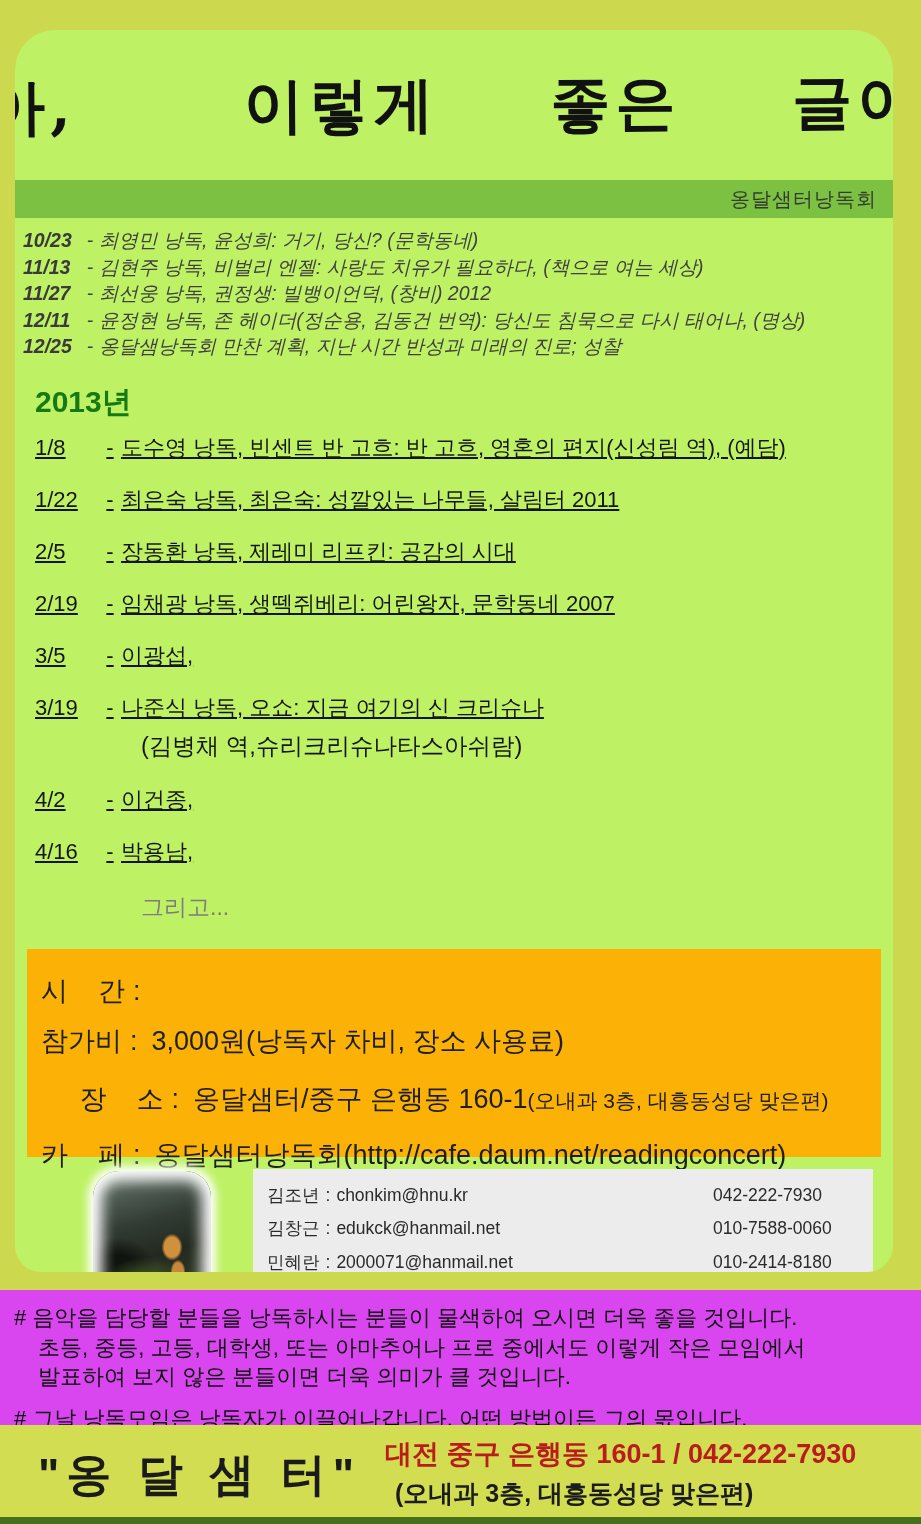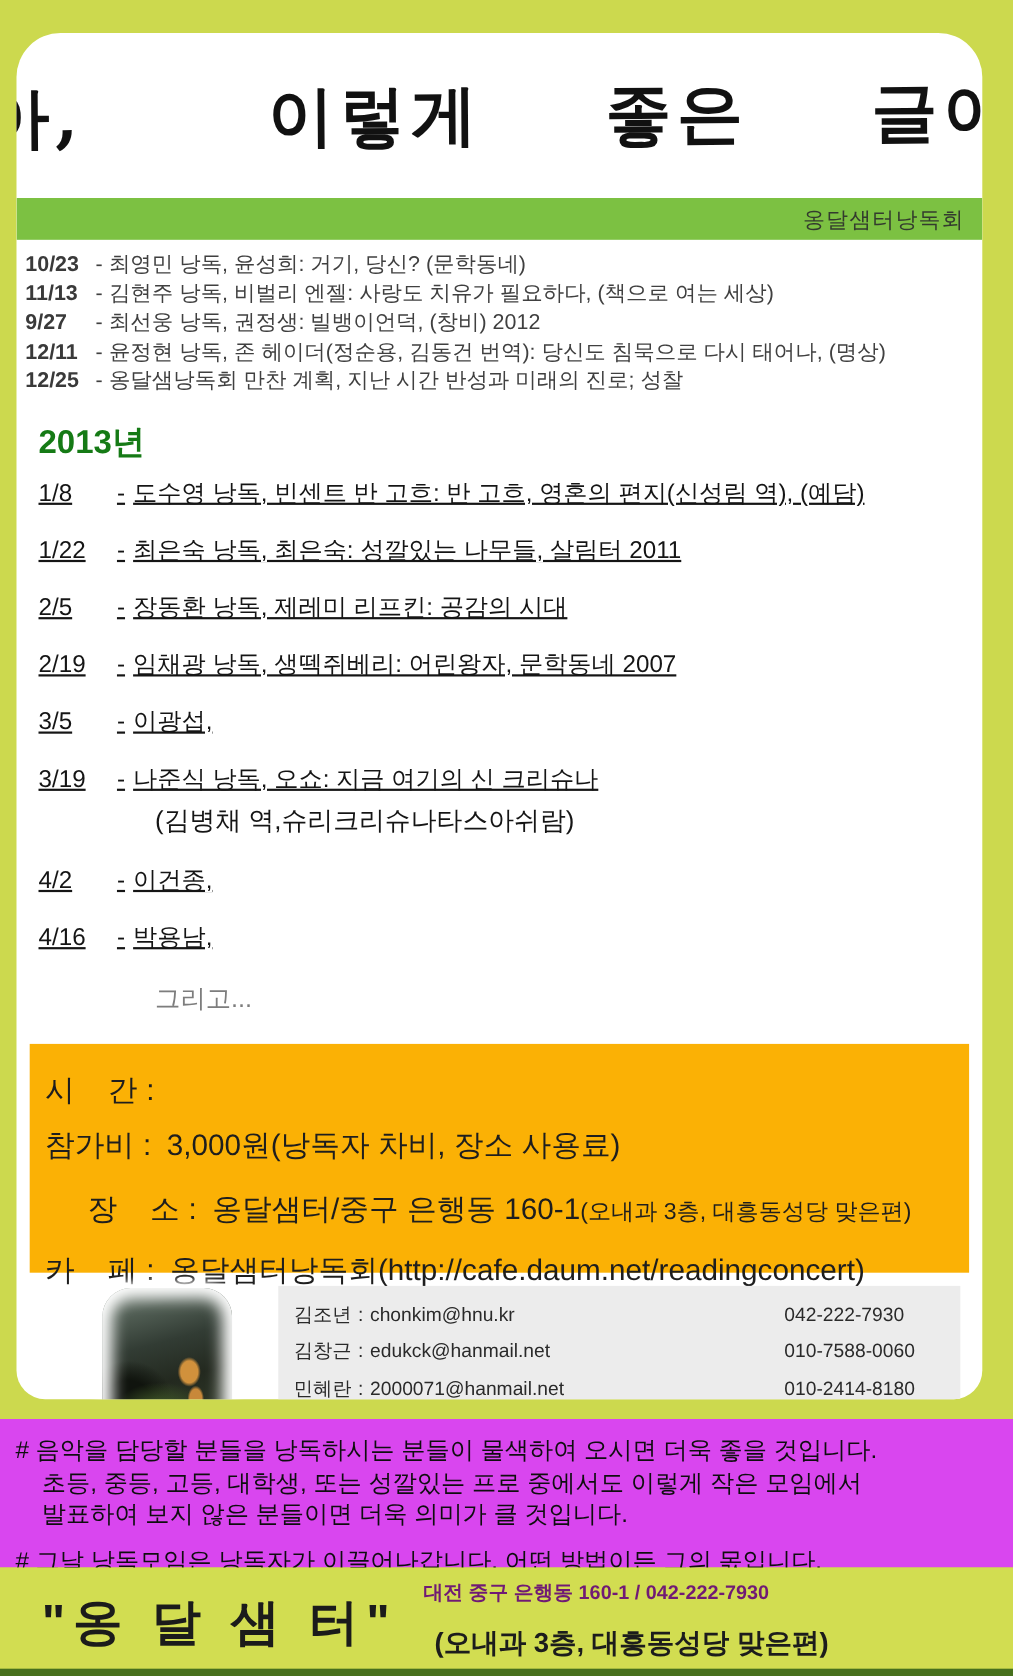--- a/index.html
+++ b/index.html
@@ -7,21 +7,21 @@
   body {
     position:relative;
     background:#ccd94e;
     font-family:"Liberation Sans","DejaVu Sans",sans-serif;
     overflow:hidden;
   }
 
   
   .card {
     position:absolute; left:15px; top:30px; width:878px; height:1242px;
-    background:#ffffff;
+    background:#bef264;
     border-radius:40px 40px 26px 26px;
     overflow:hidden;
   }
 
   
   .cal-header {
     height:150px; display:flex; align-items:center; justify-content:center;
   }
   .cal-title {
     font-family:"DejaVu Serif","Liberation Serif",serif;
@@ -32,21 +32,21 @@
 
   
   .green-bar {
     height:38px; background:#7cc142;
     display:flex; align-items:center; justify-content:flex-end;
     padding-right:16px;
   }
   .green-bar-text { font-size:20px; color:#333b2e; letter-spacing:1px; }
 
   
-  .list2012 { padding:9px 6px 0 8px; }
+  .list2012 { padding:9px 6px 0 8px;font-style:italic; }
   .row2012 { display:flex; font-size:19.5px; line-height:26.5px; color:#404040; }
   .row2012 .d { min-width:58px; font-weight:bold; color:#3a3a3a; }
   .row2012 .dash { width:18px; text-align:center; }
   .row2012 .t { flex:1; }
 
   
   .y2013 { margin:22px 0 0 20px; font-size:30px; font-weight:bold; color:#157a15; }
   .list2013 { padding:10px 6px 0 20px; }
   .row2013 { display:flex; font-size:22px; line-height:29px; color:#151515; margin-top:23px;text-decoration:underline; }
   .row2013 .d { min-width:64px; }
@@ -102,21 +102,21 @@
 
   
   .footer {
     position:absolute; left:0; top:1425px; width:921px; height:92px;
     background:#d2dd51;
   }
   .brand {
     position:absolute; left:38px; top:20px;
     font-size:45px; font-weight:bold; color:#1b1b1b; letter-spacing:7px; white-space:pre;
   }
-  .addr1 { position:absolute; left:385px; top:11px; font-size:18px; font-weight:bold; color:#701a75; }
+  .addr1 { position:absolute; left:385px; top:11px; font-size:27px; font-weight:bold; color:#b91c1c; }
   .addr2 { position:absolute; left:395px; top:52px; font-size:25px; font-weight:bold; color:#1c1c1c; }
 
   .bottom-strip { position:absolute; left:0; bottom:0; width:921px; height:7px; background:#47701d; }
 </style>
 </head>
 <body>
 
 <div class="card">
 
   <div class="cal-header">
@@ -132,21 +132,21 @@
       <span class="d">10/23</span>
       <span class="dash">-</span>
       <span class="t">최영민 낭독, 윤성희: 거기, 당신? (문학동네)</span>
     </div>
     <div class="row2012">
       <span class="d">11/13</span>
       <span class="dash">-</span>
       <span class="t">김현주 낭독, 비벌리 엔젤: 사랑도 치유가 필요하다, (책으로 여는 세상)</span>
     </div>
     <div class="row2012">
-      <span class="d">9/27</span>
+      <span class="d">11/27</span>
       <span class="dash">-</span>
       <span class="t">최선웅 낭독, 권정생: 빌뱅이언덕, (창비) 2012</span>
     </div>
     <div class="row2012">
       <span class="d">12/11</span>
       <span class="dash">-</span>
       <span class="t">윤정현 낭독, 존 헤이더(정순용, 김동건 번역): 당신도 침묵으로 다시 태어나, (명상)</span>
     </div>
     <div class="row2012">
       <span class="d">12/25</span>
@@ -247,21 +247,21 @@
         <span class="ph">010-2414-8180</span>
       </div>
 
     </div>
   </div>
 
 </div>
 
 <div class="notes">
   <div class="note-line"># 음악을 담당할 분들을 낭독하시는 분들이 물색하여 오시면 더욱 좋을 것입니다.</div>
-  <div class="note-line note-indent">초등, 중등, 고등, 대학생, 또는 성깔있는 프로 중에서도 이렇게 작은 모임에서</div>
+  <div class="note-line note-indent">초등, 중등, 고등, 대학생, 또는 아마추어나 프로 중에서도 이렇게 작은 모임에서</div>
   <div class="note-line note-indent">발표하여 보지 않은 분들이면 더욱 의미가 클 것입니다.</div>
   <div class="note-gap"></div>
   <div class="note-line"># 그날 낭독모임은 낭독자가 이끌어나갑니다. 어떤 방법이든 그의 몫입니다.</div>
 </div>
 
 <div class="footer">
   <div class="brand">"옹 달 샘 터"</div>
   <div class="addr1">대전 중구 은행동 160-1 / 042-222-7930</div>
   <div class="addr2">(오내과 3층, 대흥동성당 맞은편)</div>
 </div>

